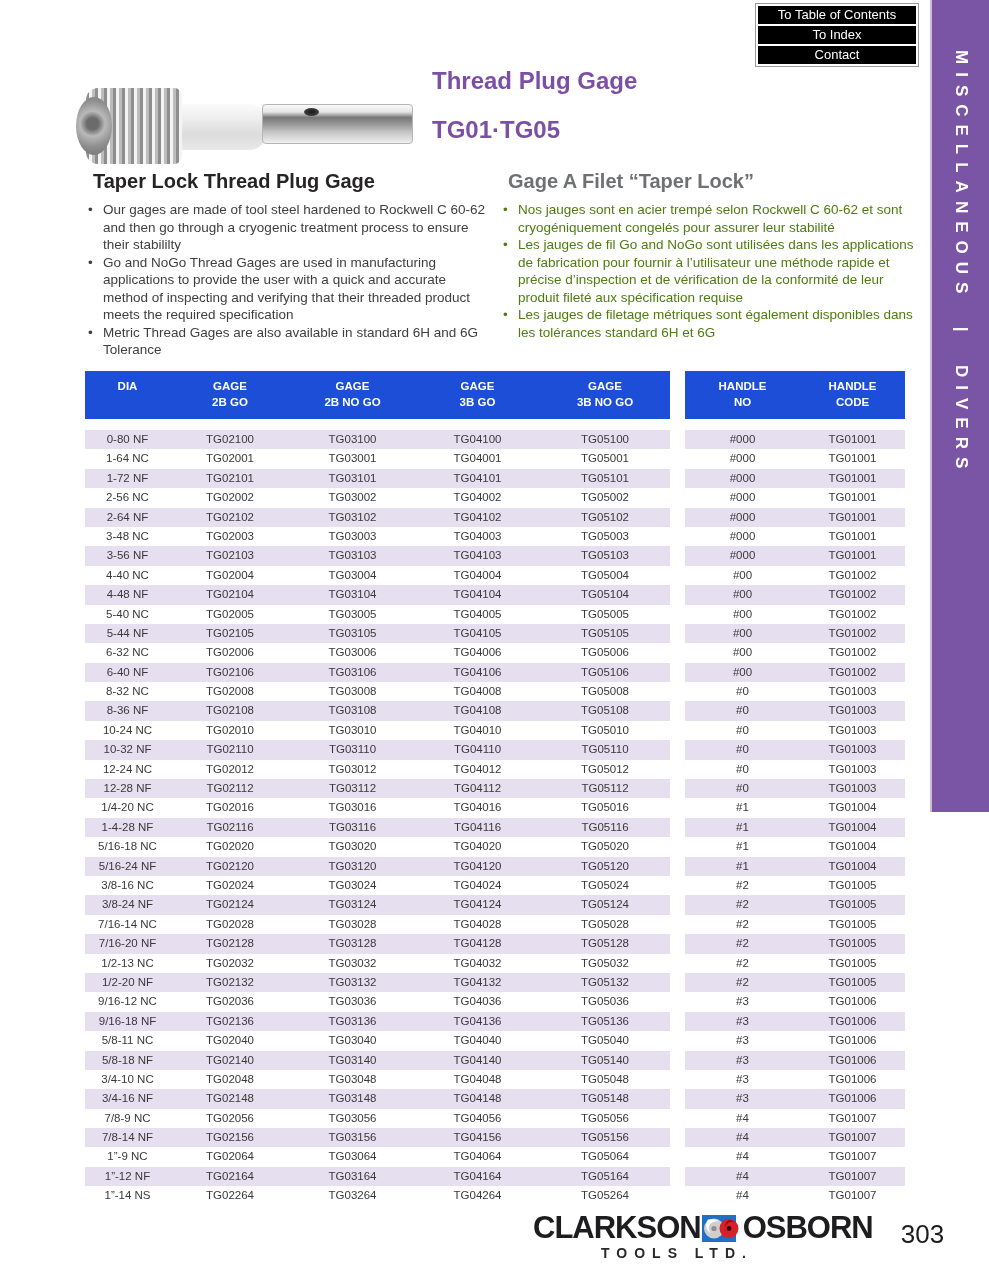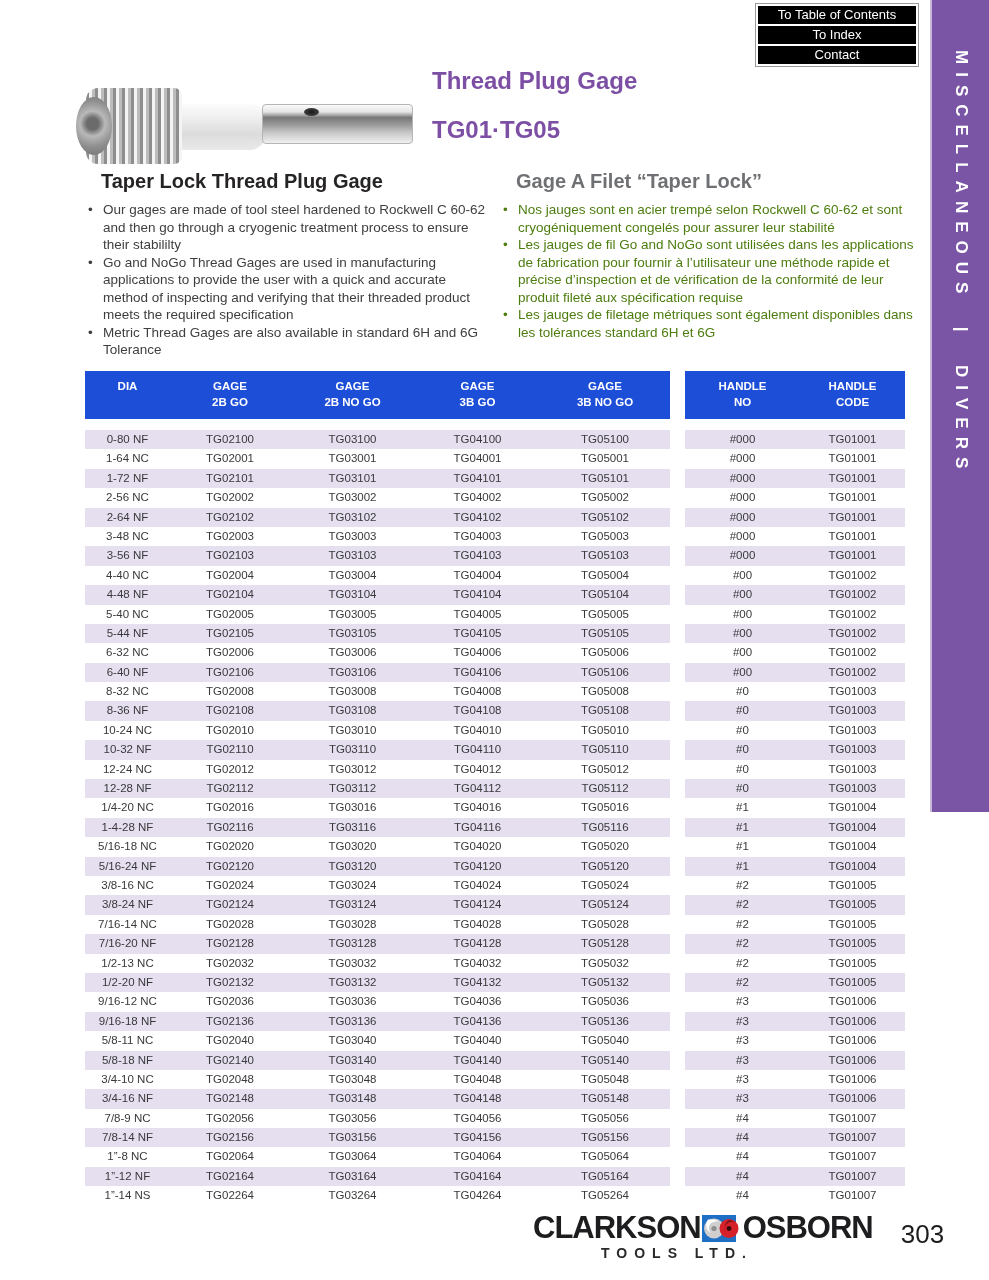--- a/index.html
+++ b/index.html
@@ -61,21 +61,21 @@
   }
   .hex-hole {
     position:absolute; left:42px; top:12px; width:15px; height:8px; border-radius:50%;
     background:radial-gradient(#181818,#505050);
   }
 
   
   .section { position:absolute; top:170px; }
   .section-en { left:85px; width:406px; }
   .section-fr { left:500px; width:424px; }
-  .section h2 { margin:0 0 9px 16px; font-size:20px; line-height:22px; }
+  .section h2 { margin:0 0 9px 8px; font-size:20px; line-height:22px; }
   .section-en h2 { color:#262325; }
   .section-fr h2 { color:#6f7073; }
   .section ul { margin:0; padding:0; list-style:none; font-size:13.5px; line-height:17.5px; }
   .section-en ul { color:#3e3e40; }
   .section-fr ul { color:#4d7c0f; }
   .section li { position:relative; padding-left:18px; }
   .section li::before { content:"\2022"; position:absolute; left:3px; }
 
   
   .thead {
@@ -440,21 +440,21 @@
         <div class="tcell c4">TG05056</div>
       </div>
       <div class="trow shade">
         <div class="tcell c0">7/8-14 NF</div>
         <div class="tcell c1">TG02156</div>
         <div class="tcell c2">TG03156</div>
         <div class="tcell c3">TG04156</div>
         <div class="tcell c4">TG05156</div>
       </div>
       <div class="trow">
-        <div class="tcell c0">1”-8 NC</div>
+        <div class="tcell c0">1”-9 NC</div>
         <div class="tcell c1">TG02064</div>
         <div class="tcell c2">TG03064</div>
         <div class="tcell c3">TG04064</div>
         <div class="tcell c4">TG05064</div>
       </div>
       <div class="trow shade">
         <div class="tcell c0">1”-12 NF</div>
         <div class="tcell c1">TG02164</div>
         <div class="tcell c2">TG03164</div>
         <div class="tcell c3">TG04164</div>

